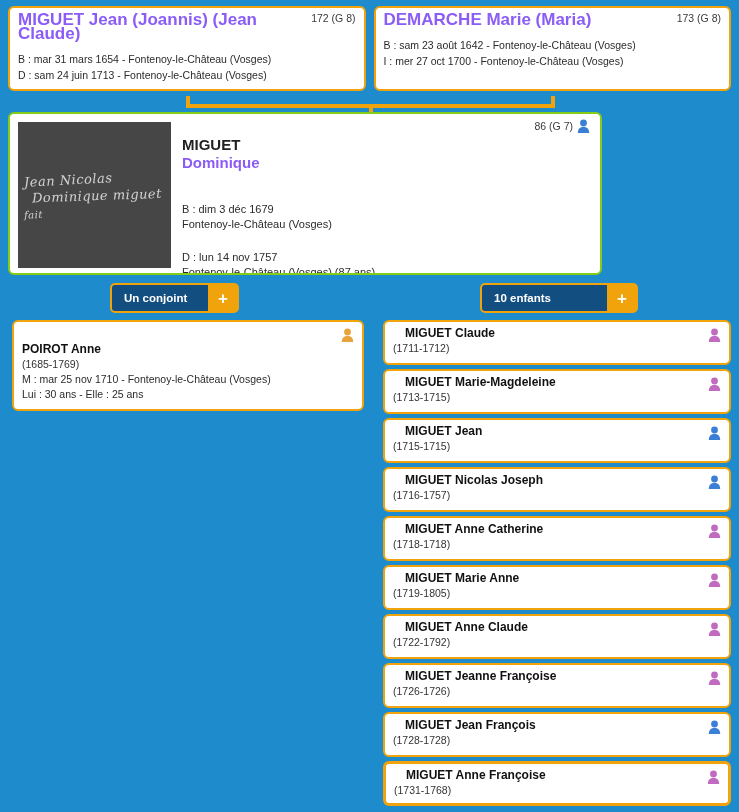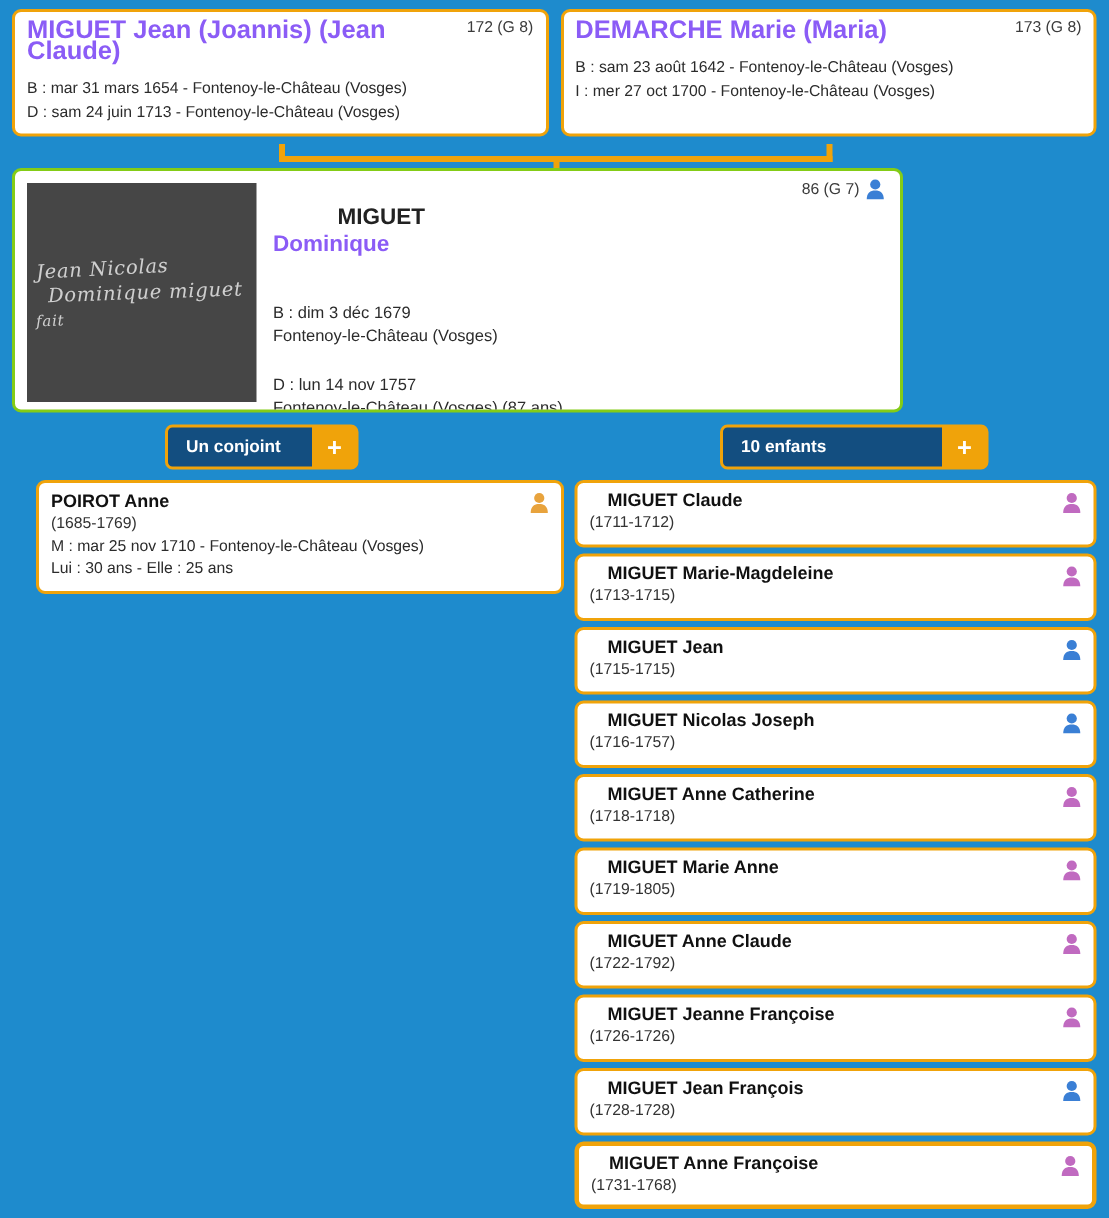--- a/index.html
+++ b/index.html
@@ -104,21 +104,20 @@
   .main-info {
     position: absolute;
     left: 172px; top: 22px;
     right: 12px;
   }
   .main-info .n1 {
     font-size: 15px;
     font-weight: bold;
     color: #222;
     line-height: 18px;
-    margin-left: 43px;
   }
   .main-info .n2 {
     font-size: 15px;
     font-weight: bold;
     color: #8b5cf6;
     line-height: 18px;
   }
   .main-info .blk {
     margin-top: 30px;
     font-size: 11px;
@@ -149,31 +148,31 @@
     border-radius: 0 4px 4px 0;
     color: #ffffff;
     font-size: 17px;
     font-weight: bold;
     display: flex;
     align-items: center;
     justify-content: center;
     line-height: 1;
   }
   #spouse-toggle { left: 110px; top: 283px; width: 129px; }
-  #children-toggle { left: 480px; top: 283px; width: 179px; }
+  #children-toggle { left: 480px; top: 283px; width: 158px; }
 
   
   .spouse-card {
     position: absolute;
-    left: 24px; top: 320px;
+    left: 12px; top: 320px;
     width: 352px;
     background: #ffffff;
     border: 2px solid #f0a30a;
     border-radius: 6px;
-    padding: 5px 8px 7px 8px;
+    padding: 20px 8px 7px 8px;
   }
   .spouse-card .sname {
     font-size: 12px;
     font-weight: bold;
     color: #111;
     line-height: 15px;
   }
   .spouse-card .sdates {
     font-size: 10.5px;
     color: #333;

